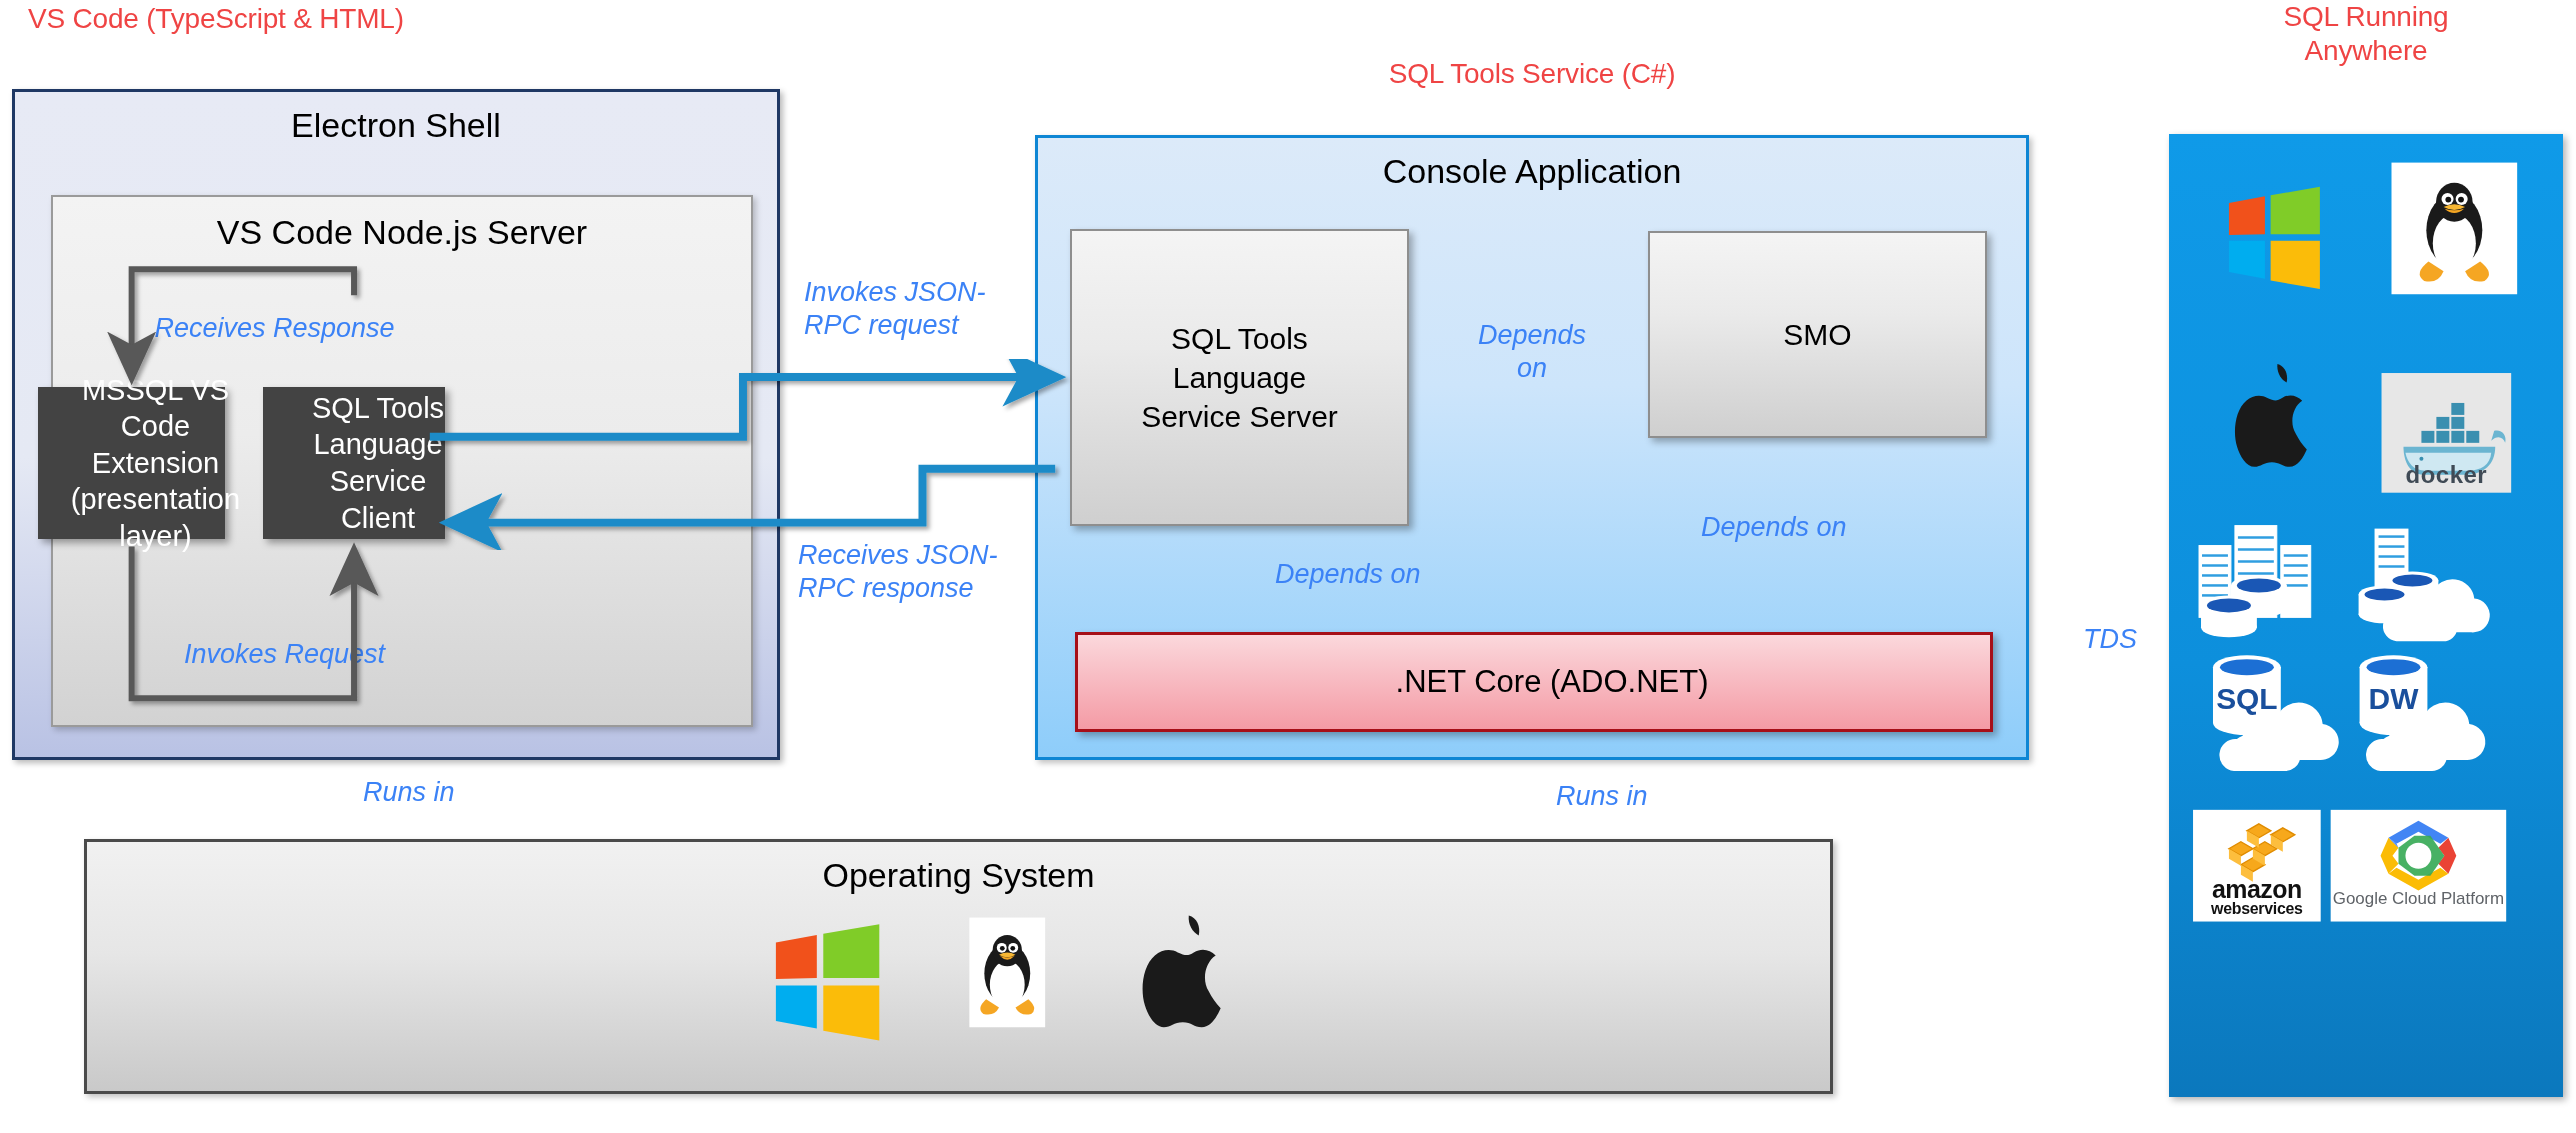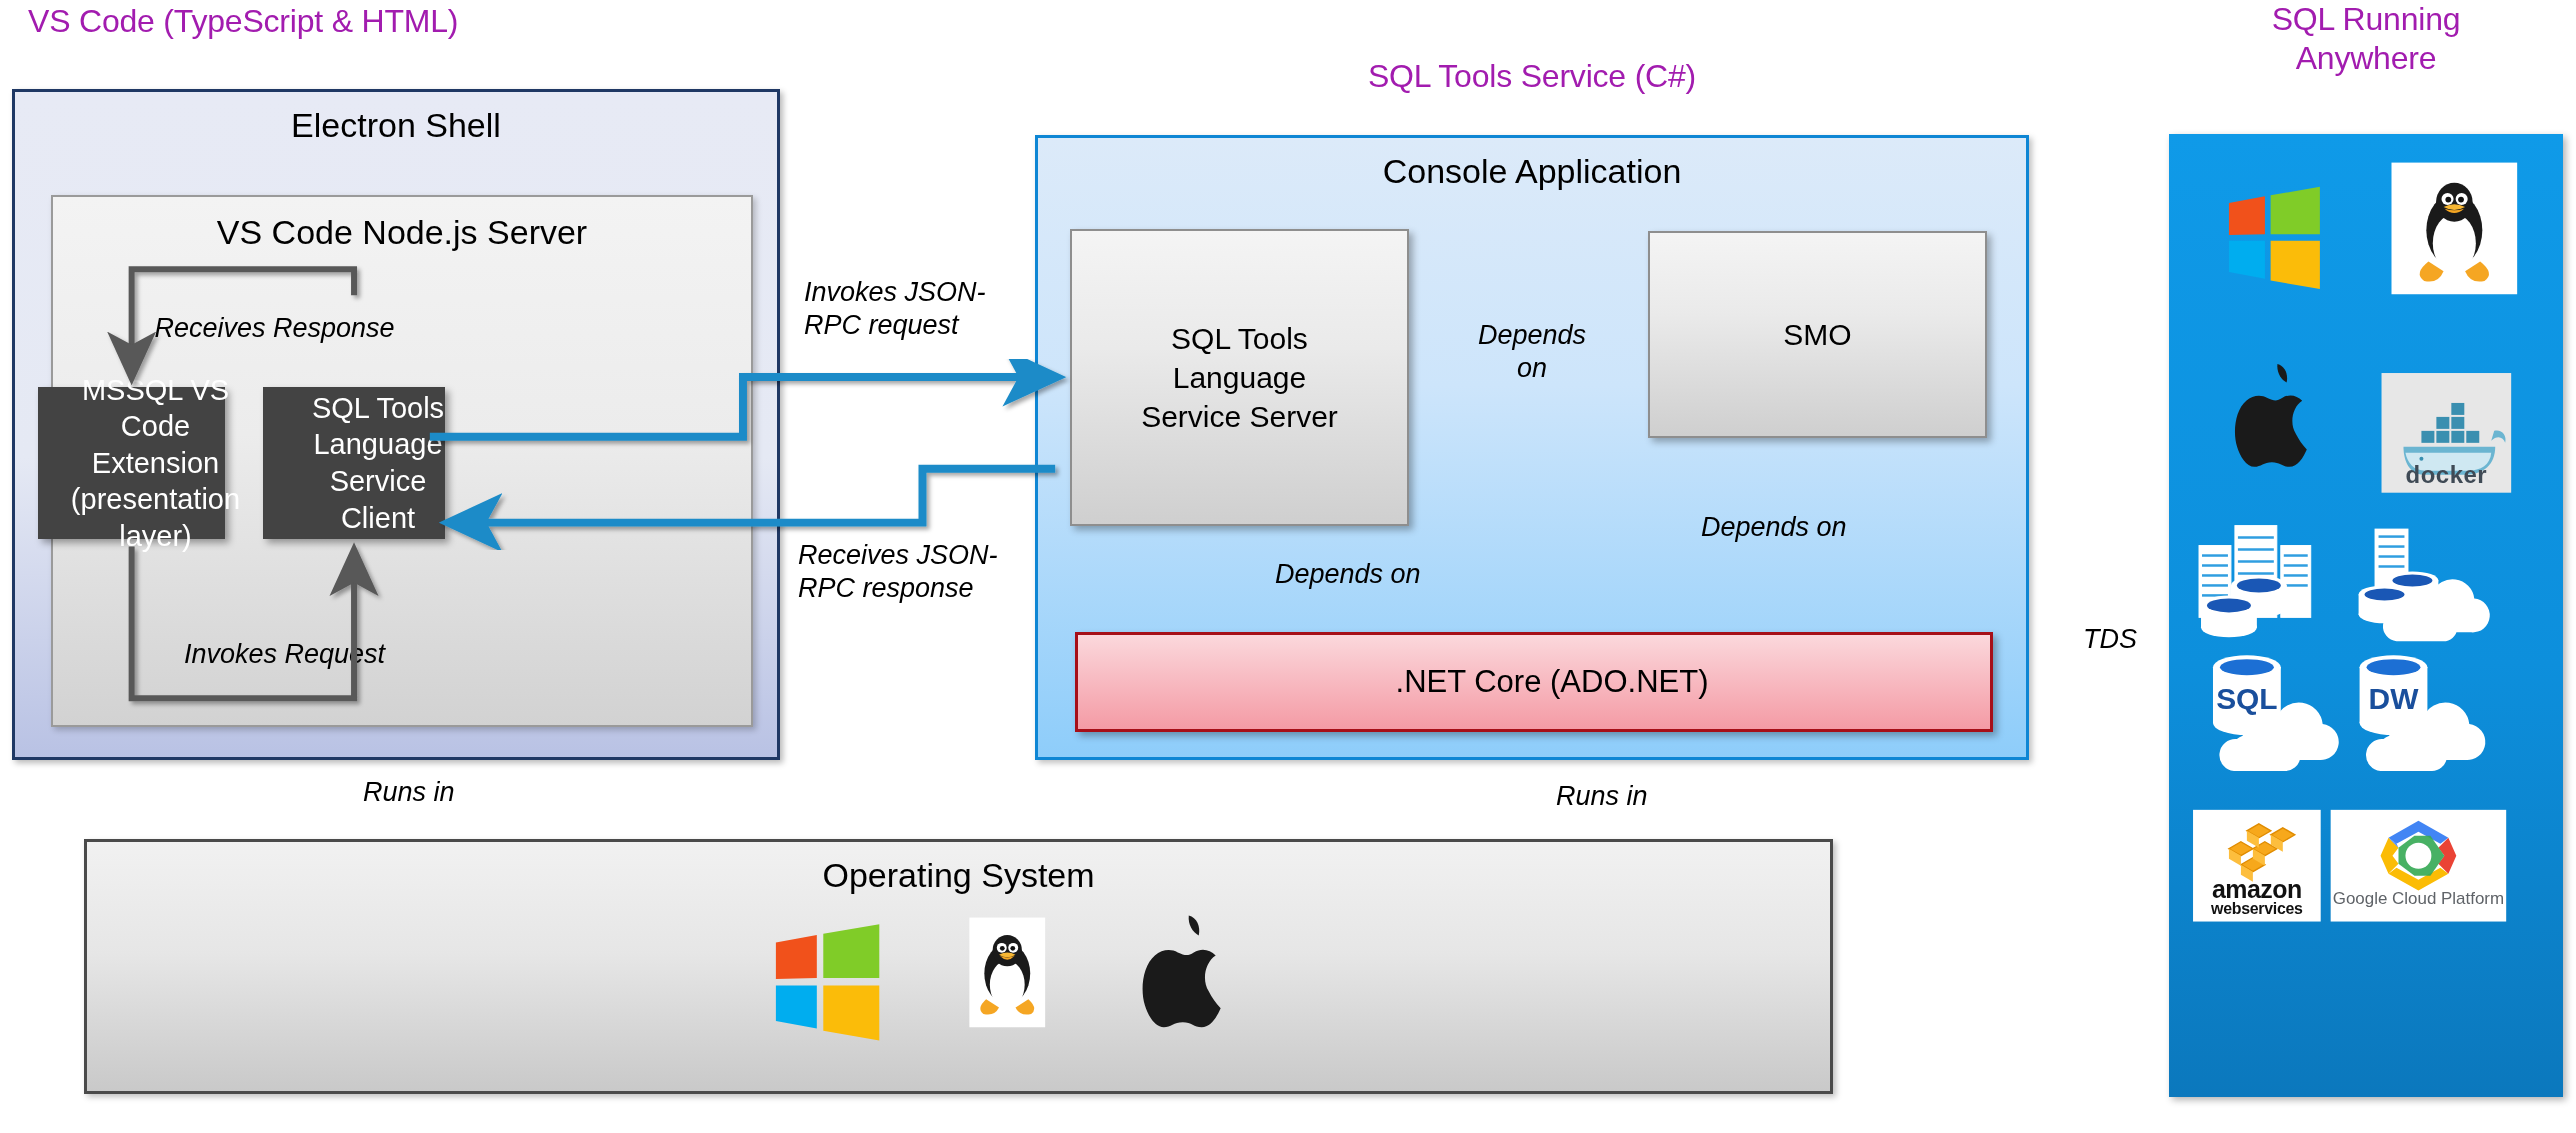--- a/index.html
+++ b/index.html
@@ -7,22 +7,22 @@
     width: 2576px; height: 1134px;
     background: #ffffff;
     font-family: "Liberation Sans", sans-serif;
     overflow: hidden;
   }
   #stage { position: relative; width: 2576px; height: 1134px; }
 
   
   .caption {
     position: absolute;
-    font-size: 32px;
-    color: #a21caf;
+    font-size: 28px;
+    color: #ef4444;
     text-align: center;
     line-height: 1.22;
     letter-spacing: -0.2px;
     white-space: pre-line;
   }
 
   
   .electron-shell {
     position: absolute;
     left: 12px; top: 89px; width: 768px; height: 671px;
@@ -99,21 +99,21 @@
     text-align: center;
     font-size: 31px;
     box-shadow: 4px 4px 7px rgba(0,0,0,.3);
   }
 
   
   .alabel {
     position: absolute;
     font-style: italic;
     font-size: 27px;
-    color: #000000;
+    color: #3b82f6;
     line-height: 1.22;
     white-space: pre-line;
   }
 
   
   svg.links { position: absolute; left: 0; top: 0; width: 2576px; height: 1134px; pointer-events: none; }
 </style>
 </head>
 <body>
 

